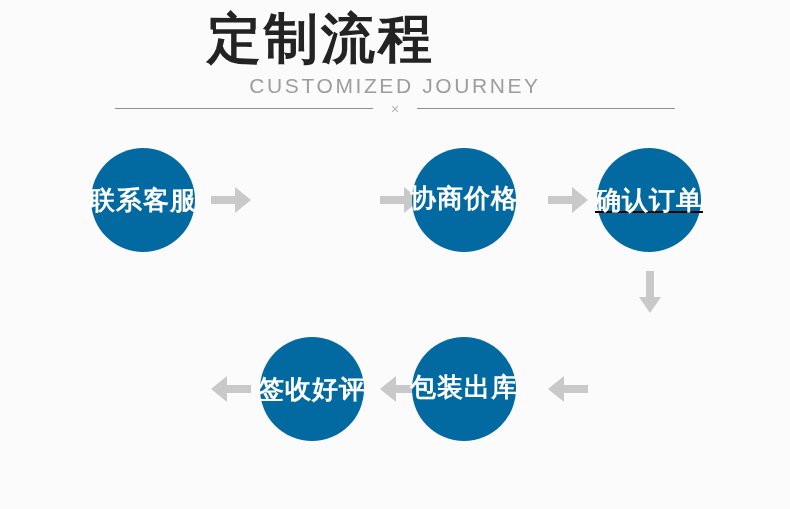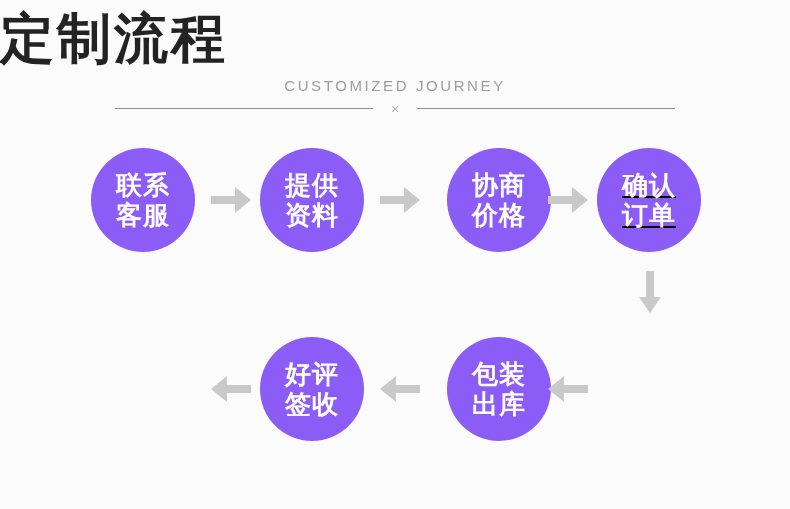--- a/index.html
+++ b/index.html
@@ -21,34 +21,35 @@
     left: 0;
     top: 0;
     width: 790px;
     height: 130px;
   }
   .page-title {
     position: absolute;
     left: 0;
     top: 6px;
     width: 642px;
+    text-align: center;
     font-size: 54px;
     font-weight: bold;
     color: #232323;
     letter-spacing: 3px;
     line-height: 64px;
     white-space: nowrap;
   }
   .page-subtitle {
     position: absolute;
     left: 0;
     top: 76px;
     width: 790px;
     text-align: center;
-    font-size: 15px;
+    font-size: 21px;
     font-weight: normal;
     color: #9d9d9d;
     letter-spacing: 2.6px;
     line-height: 20px;
     white-space: nowrap;
   }
 
   .divider {
     position: absolute;
     left: 115px;
@@ -82,43 +83,43 @@
     top: 130px;
     width: 790px;
     height: 379px;
   }
 
   .node {
     position: absolute;
     width: 104px;
     height: 104px;
     border-radius: 50%;
-    background: #8b5cf6;
+    background: #0369a1;
     display: flex;
-    flex-direction: column;
+    flex-direction: row;
     align-items: center;
     justify-content: center;
   }
   .node-line {
     color: #ffffff;
     font-size: 26px;
     font-weight: bold;
     line-height: 30px;
     letter-spacing: 1px;
     white-space: nowrap;
   }
 
   
   .row1 { top: 18px; }
   .row2 { top: 207px; }
 
   
   .col1 { left: 91px;  }
   .col2 { left: 260px; }
-  .col3 { left: 447px; }
+  .col3 { left: 412px; font-family: Liberation Mono, monospace; }
   .col4 { left: 597px; text-decoration: underline; }
 
   
   .arrow-h {
     position: absolute;
     width: 40px;
     height: 26px;
   }
   .arrow-h .shaft {
     position: absolute;
@@ -195,24 +196,20 @@
   <div class="node row1 col1">
     <div class="node-line">联系</div>
     <div class="node-line">客服</div>
   </div>
 
   <div class="arrow-h right r1a">
     <div class="shaft"></div>
       <div class="head"></div>
   </div>
 
-  <div class="node row1 col2">
-    <div class="node-line">提供</div>
-    <div class="node-line">资料</div>
-  </div>
 
   <div class="arrow-h right r1b">
     <div class="shaft"></div>
       <div class="head"></div>
   </div>
 
   <div class="node row1 col3">
     <div class="node-line">协商</div>
     <div class="node-line">价格</div>
   </div>
@@ -232,22 +229,22 @@
       <div class="head"></div>
   </div>
 
 
   <div class="arrow-h left r2a">
     <div class="shaft"></div>
       <div class="head"></div>
   </div>
 
   <div class="node row2 col2">
+    <div class="node-line">签收</div>
     <div class="node-line">好评</div>
-    <div class="node-line">签收</div>
   </div>
 
   <div class="arrow-h left r2b">
     <div class="shaft"></div>
       <div class="head"></div>
   </div>
 
   <div class="node row2 col3">
     <div class="node-line">包装</div>
     <div class="node-line">出库</div>

